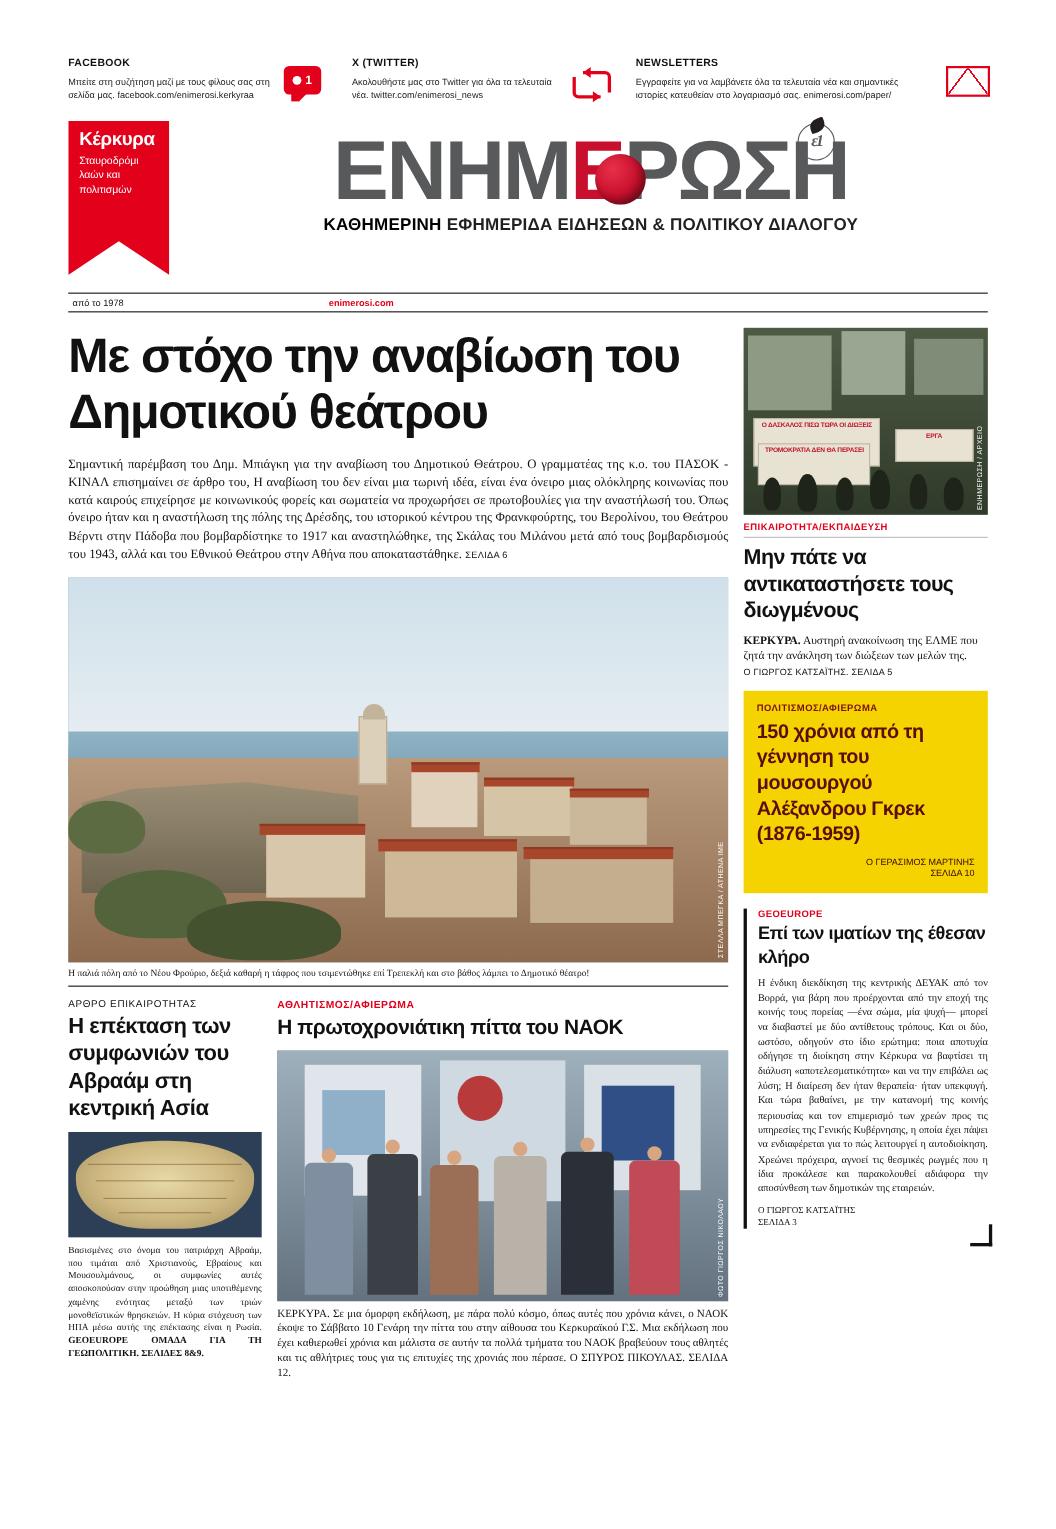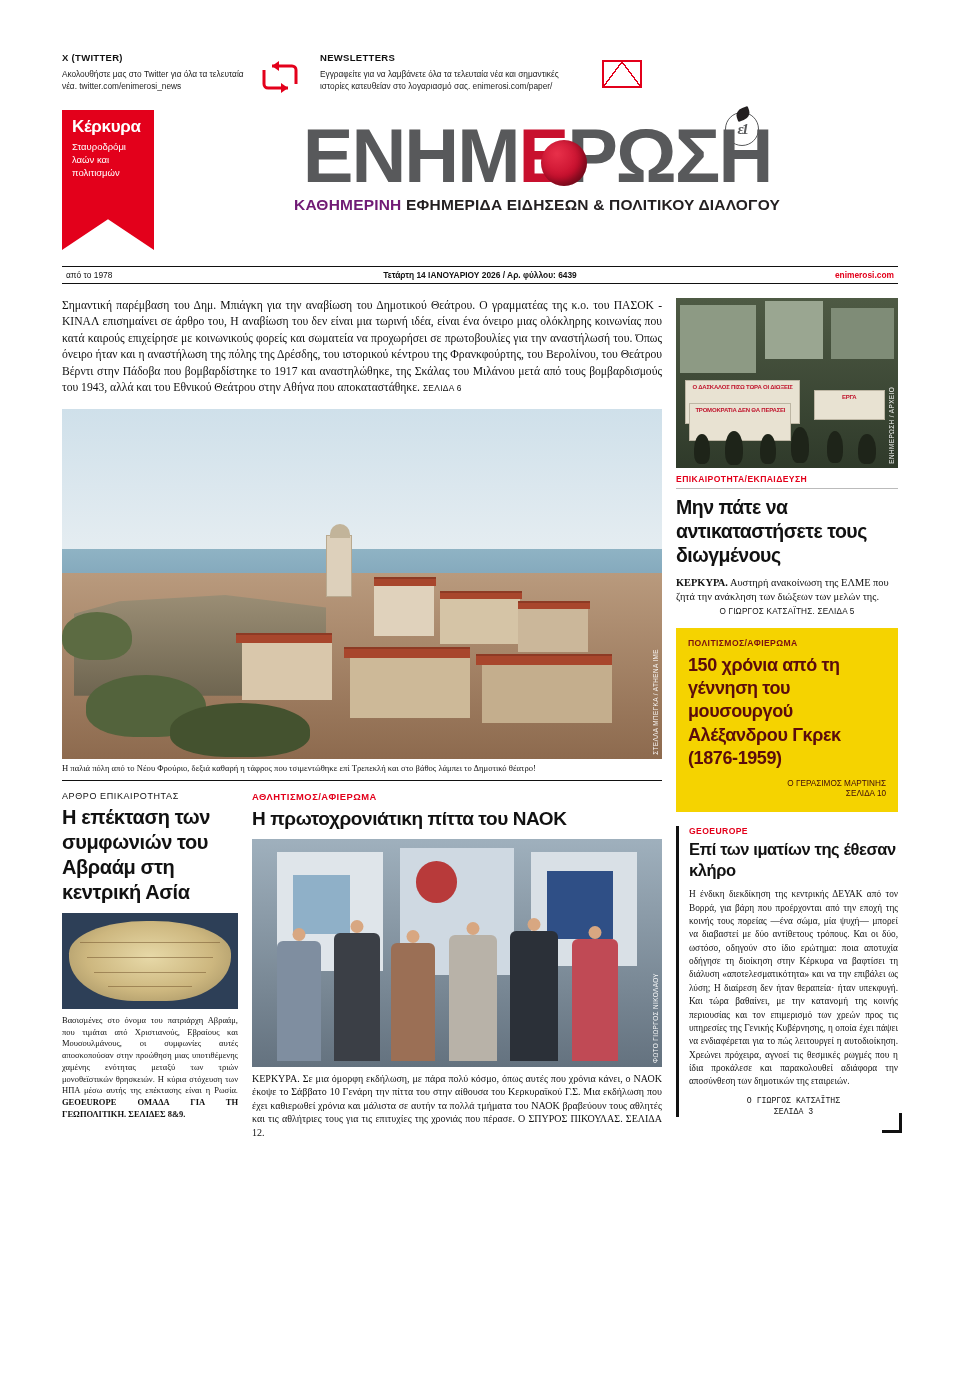--- a/index.html
+++ b/index.html
@@ -162,21 +162,21 @@
     transform: rotate(-20deg);
   }
   .logo-sub {
     font-family: "Liberation Sans", sans-serif;
     font-weight: bold;
     font-size: 15.5px;
     letter-spacing: .2px;
     margin-top: 4px;
     color: #231f20;
   }
-  .logo-sub .rd { color: #701a75; }
+  .logo-sub .rd { color: #000000; }
 
   
   .info-strip {
     margin: 6px 62px 0 62px;
     border-top: 1.4px solid #111;
     border-bottom: 1.4px solid #111;
     height: 18px;
     display: flex;
     align-items: center;
     font-family: "Liberation Sans", sans-serif;
@@ -341,21 +341,21 @@
   }
   .side-body {
     font-family: "Liberation Serif", serif;
     font-size: 10.4px;
     line-height: 1.35;
   }
   .side-body .loc { font-weight: bold; }
   .side-byline {
     font-family: "Liberation Sans", sans-serif;
     font-size: 8.2px;
-    text-align: center;
+    text-align: left;
     letter-spacing: .2px;
     margin-top: 3px;
   }
 
   .yellow-box {
     background: #f5d300;
     margin-top: 12px;
     padding: 10px 12px 12px 12px;
   }
   .yellow-box .yb-kicker {
@@ -405,23 +405,23 @@
     letter-spacing: -.4px;
     margin-bottom: 8px;
   }
   .editorial .ed-body {
     font-family: "Liberation Serif", serif;
     font-size: 9.3px;
     line-height: 1.44;
     text-align: justify;
   }
   .editorial .ed-byline {
-    font-family: Liberation Mono, monospace;
+    font-family: Liberation Serif, serif;
     font-size: 8.2px;
-    text-align: center;
+    text-align: left;
     margin-top: 6px;
     line-height: 1.35;
   }
   .corner-mark {
     position: absolute;
     right: -4px; bottom: -16px;
     width: 20px; height: 20px;
     border-right: 3px solid #111;
     border-bottom: 3px solid #111;
   }
@@ -479,20 +479,30 @@
   .person .head {
     position:absolute; top:-13px; left:50%; transform:translateX(-50%);
     width:13px; height:13px; border-radius:50%; background:#d8a781;
   }
 </style>
 </head>
 <body>
 
 <div class="social-bar">
 
+  <div class="social-col c1">
+    <div class="social-title">FACEBOOK</div>
+    <div class="social-text">Μπείτε στη συζήτηση μαζί με τους φίλους σας στη σελίδα μας. facebook.com/enimerosi.kerkyraa</div>
+    <div class="social-icon">
+      <div class="fb-bubble">
+        <span class="dot"></span>
+        <span>1</span>
+      </div>
+    </div>
+  </div>
 
   <div class="social-col c2">
     <div class="social-title">X (TWITTER)</div>
     <div class="social-text">Ακολουθήστε μας στο Twitter για όλα τα τελευταία νέα. twitter.com/enimerosi_news</div>
     <div class="social-icon">
       <svg class="rt-icon" viewBox="0 0 44 34">
         <path d="M6 10 V24 a4 4 0 0 0 4 4 H30" fill="none" stroke="#e3001b" stroke-width="3"></path>
         <path d="M30 28 l-7 -5 v10 z" fill="#e3001b"></path>
         <path d="M38 24 V10 a4 4 0 0 0 -4 -4 H14" fill="none" stroke="#e3001b" stroke-width="3"></path>
         <path d="M14 6 l7 -5 v10 z" fill="#e3001b"></path>
@@ -526,28 +536,28 @@
     </div>
     <div class="logo-sub">
       <span class="rd">ΚΑΘΗΜΕΡΙΝΗ</span>
       <span>ΕΦΗΜΕΡΙΔΑ ΕΙΔΗΣΕΩΝ &amp; ΠΟΛΙΤΙΚΟΥ ΔΙΑΛΟΓΟΥ</span>
     </div>
   </div>
 </div>
 
 <div class="info-strip">
   <div class="info-left">από το 1978</div>
-  <div class="info-center">Τετάρτη 14 ΙΑΝΟΥΑΡΙΟΥ 2026 / Αρ. φύλλου: 6439</div>
   <div class="info-right">enimerosi.com</div>
 </div>
 
 <div class="page-body">
 
   <div class="col-main">
 
+    <h1 class="lead-headline">Με στόχο την αναβίωση του Δημοτικού θεάτρου</h1>
 
     <div class="lead-text">
       <span>Σημαντική παρέμβαση του Δημ. Μπιάγκη για την αναβίωση του Δημοτικού Θεάτρου. Ο γραμματέας της κ.ο. του ΠΑΣΟΚ - ΚΙΝΑΛ επισημαίνει σε άρθρο του, Η αναβίωση του δεν είναι μια τωρινή ιδέα, είναι ένα όνειρο μιας ολόκληρης κοινωνίας που κατά καιρούς επιχείρησε με κοινωνικούς φορείς και σωματεία να προχωρήσει σε πρωτοβουλίες για την αναστήλωσή του. Όπως όνειρο ήταν και η αναστήλωση της πόλης της Δρέσδης, του ιστορικού κέντρου της Φρανκφούρτης, του Βερολίνου, του Θεάτρου Βέρντι στην Πάδοβα που βομβαρδίστηκε το 1917 και αναστηλώθηκε, της Σκάλας του Μιλάνου μετά από τους βομβαρδισμούς του 1943, αλλά και του Εθνικού Θεάτρου στην Αθήνα που αποκαταστάθηκε.</span>
       <span class="ref">ΣΕΛΙΔΑ 6</span>
     </div>
 
     <div class="main-photo">
       <div class="ph-sky"></div>
       <div class="ph-sea"></div>
       <div class="ph-town"></div>

